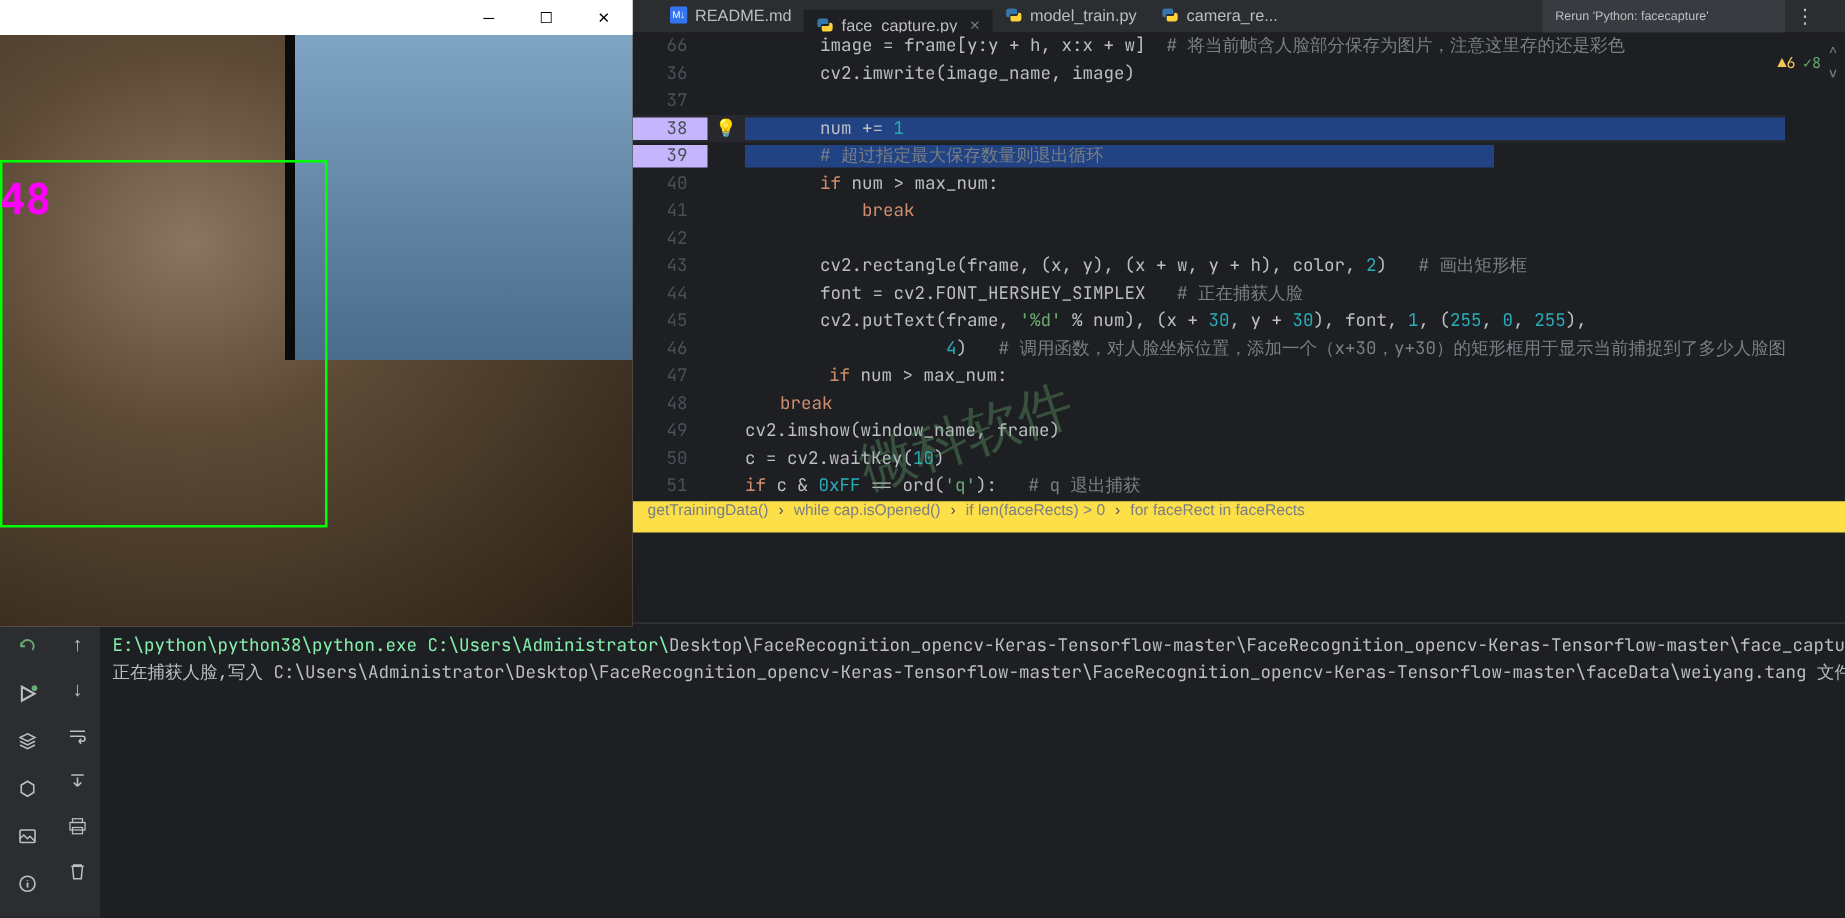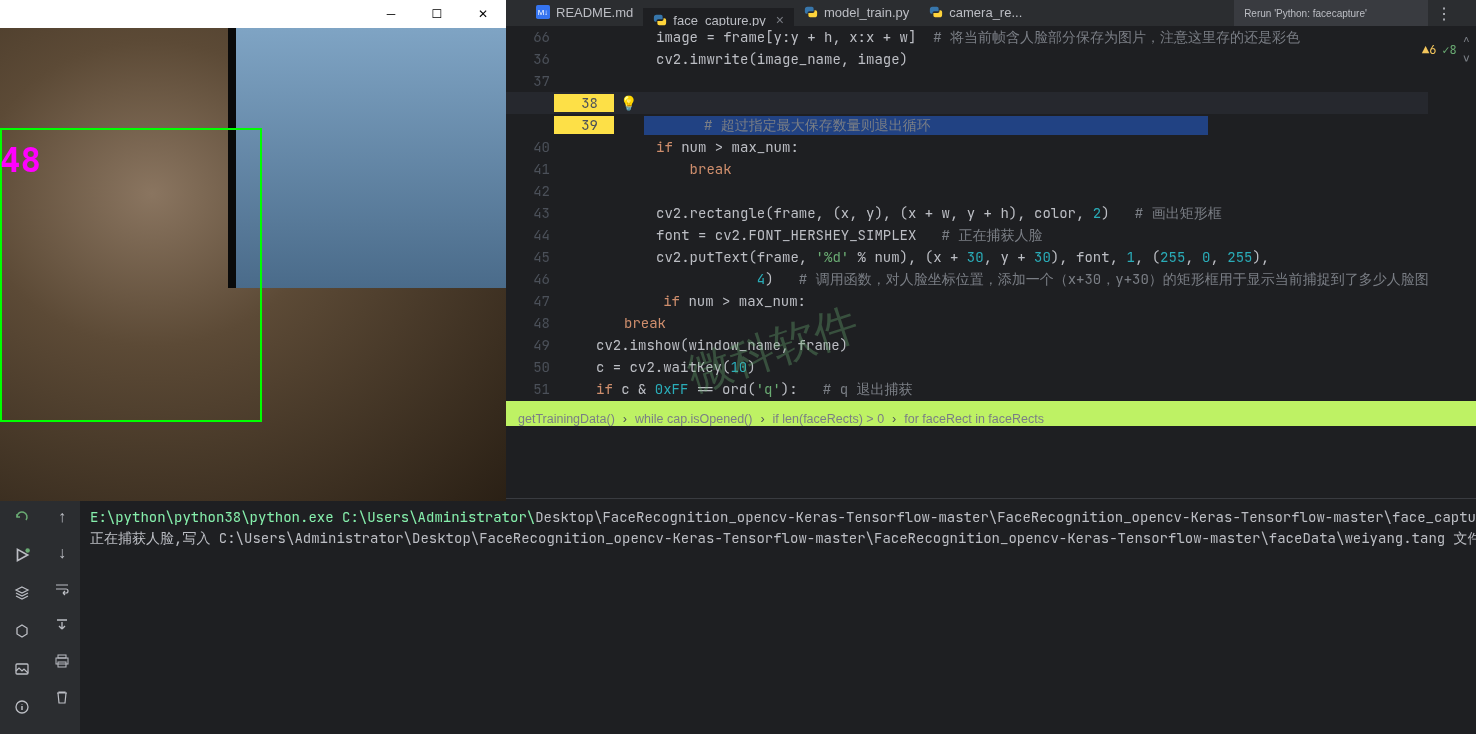--- a/index.html
+++ b/index.html
@@ -30,31 +30,31 @@
 
 
 .editor { position:absolute; left:506px; top:26px; right:0; bottom:334px; background:#1e1f22; font-family:"JetBrains Mono",Consolas,monospace; font-size:14px; overflow:hidden; }
 .editor-content { position:absolute; left:0; top:0; right:48px; bottom:0; }
 .line { display:flex; height:22px; align-items:center; white-space:pre; }
 .gutter { width:60px; text-align:right; padding-right:16px; color:#4b5059; flex-shrink:0; user-select:none; }
 .gut-icon { width:30px; flex-shrink:0; display:flex; align-items:center; justify-content:center; }
 .code { flex:1; color:#bcbec4; padding-left:60px; }
 .line.hl { background:#26282e; }
 .line.sel .code { background:#214283; }
-.line.sel .gutter { background:#fde047;margin-left:48px; }
+.line.sel .gutter { background:#c4b5fd; }
 .kw { color:#cf8e6d; }
 .str { color:#6aab73; }
 .num { color:#2aacb8; }
 .cm { color:#7a7e85; }
 .editor-right { position:absolute; right:0; top:0; width:48px; height:100%; }
 .warn-ind { position:absolute; right:6px; top:8px; font-size:12px; display:flex; align-items:center; gap:6px; }
 .warn-y { color:#f2c55c; } .warn-g { color:#6aab73; } .warn-arr { color:#7a7e85; }
 
 
-.breadcrumbs { position:absolute; left:506px; right:0; top:400px; height:26px; background:#bef264; display:flex; align-items:flex-end; padding:0 12px; font-size:12.5px; color:#7a7e85; gap:8px; border-top:1px solid #1e1f22; }
+.breadcrumbs { position:absolute; left:506px; right:0; top:400px; height:26px; background:#fde047; display:flex; align-items:flex-start; padding:0 12px; font-size:12.5px; color:#7a7e85; gap:8px; border-top:1px solid #1e1f22; }
 .crumb-sep { color:#4b5059; }
 
 
 .terminal-panel { position:absolute; left:0; right:0; bottom:0; height:236px; background:#1e1f22; border-top:1px solid #393b40; }
 .term-left { position:absolute; left:0; top:0; width:44px; height:100%; background:#2b2d30; display:flex; flex-direction:column; align-items:center; padding-top:6px; gap:14px; }
 .term-mid { position:absolute; left:44px; top:0; width:36px; height:100%; background:#2b2d30; display:flex; flex-direction:column; align-items:center; padding-top:6px; gap:12px; }
 .term-out { position:absolute; left:80px; right:0; top:4px; bottom:0; font-family:"JetBrains Mono",Consolas,monospace; font-size:14px; line-height:21px; padding:4px 10px; color:#bcbec4; white-space:pre; overflow:hidden; }
 .tbtn { width:24px; height:24px; display:flex; align-items:center; justify-content:center; color:#bcbec4; }
 .tbtn.active { color:#6aab73; }
 .path-dim { color:#86efac; }
@@ -116,21 +116,21 @@
           </svg>
         </div>
     </div>
   </div>
 
   <div class="editor">
     <div class="editor-content">
       <div class="line"><div class="gutter">66</div><div class="gut-icon"></div><div class="code"><span>image = frame[y:y + h, x:x + w]  </span><span class="cm"># 将当前帧含人脸部分保存为图片，注意这里存的还是彩色</span></div></div>
       <div class="line"><div class="gutter">36</div><div class="gut-icon"></div><div class="code"><span>cv2.imwrite(image_name, image)</span></div></div>
       <div class="line"><div class="gutter">37</div><div class="gut-icon"></div><div class="code"></div></div>
-      <div class="line hl sel"><div class="gutter">38</div><div class="gut-icon"><span class="bulb">💡</span></div></div>
+      <div class="line hl sel"><div class="gutter">38</div><div class="gut-icon"><span class="bulb">💡</span></div><div class="code"><span>num += </span><span class="num">1</span></div></div>
       <div class="line sel"><div class="gutter">39</div><div class="gut-icon"></div><div class="code" style="background:linear-gradient(90deg,#214283 0%,#214283 72%,#1e1f22 72%)"><span class="cm"># 超过指定最大保存数量则退出循环</span></div></div>
       <div class="line"><div class="gutter">40</div><div class="gut-icon"></div><div class="code"><span class="kw">if</span><span> num &gt; max_num:</span></div></div>
       <div class="line"><div class="gutter">41</div><div class="gut-icon"></div><div class="code">    <span class="kw">break</span></div></div>
       <div class="line"><div class="gutter">42</div><div class="gut-icon"></div><div class="code"></div></div>
       <div class="line"><div class="gutter">43</div><div class="gut-icon"></div><div class="code"><span>cv2.rectangle(frame, (x, y), (x + w, y + h), color, </span><span class="num">2</span><span>)   </span><span class="cm"># 画出矩形框</span></div></div>
       <div class="line"><div class="gutter">44</div><div class="gut-icon"></div><div class="code"><span>font = cv2.FONT_HERSHEY_SIMPLEX   </span><span class="cm"># 正在捕获人脸</span></div></div>
       <div class="line"><div class="gutter">45</div><div class="gut-icon"></div><div class="code"><span>cv2.putText(frame, </span><span class="str">'%d'</span><span> % num), (x + </span><span class="num">30</span><span>, y + </span><span class="num">30</span><span>), font, </span><span class="num">1</span><span>, (</span><span class="num">255</span><span>, </span><span class="num">0</span><span>, </span><span class="num">255</span><span>),</span></div></div>
       <div class="line"><div class="gutter">46</div><div class="gut-icon"></div><div class="code">            <span class="num">4</span><span>)   </span><span class="cm"># 调用函数，对人脸坐标位置，添加一个（x+30，y+30）的矩形框用于显示当前捕捉到了多少人脸图</span></div></div>
       <div class="line" style="padding-left:0"><div class="gutter">47</div><div class="gut-icon"></div><div class="code" style="padding-left:0"><span style="opacity:0">--------</span><span class="kw">if</span><span> num &gt; max_num:</span></div></div>
       <div class="line"><div class="gutter">48</div><div class="gut-icon"></div><div class="code" style="padding-left:28px"><span class="kw">break</span></div></div>

